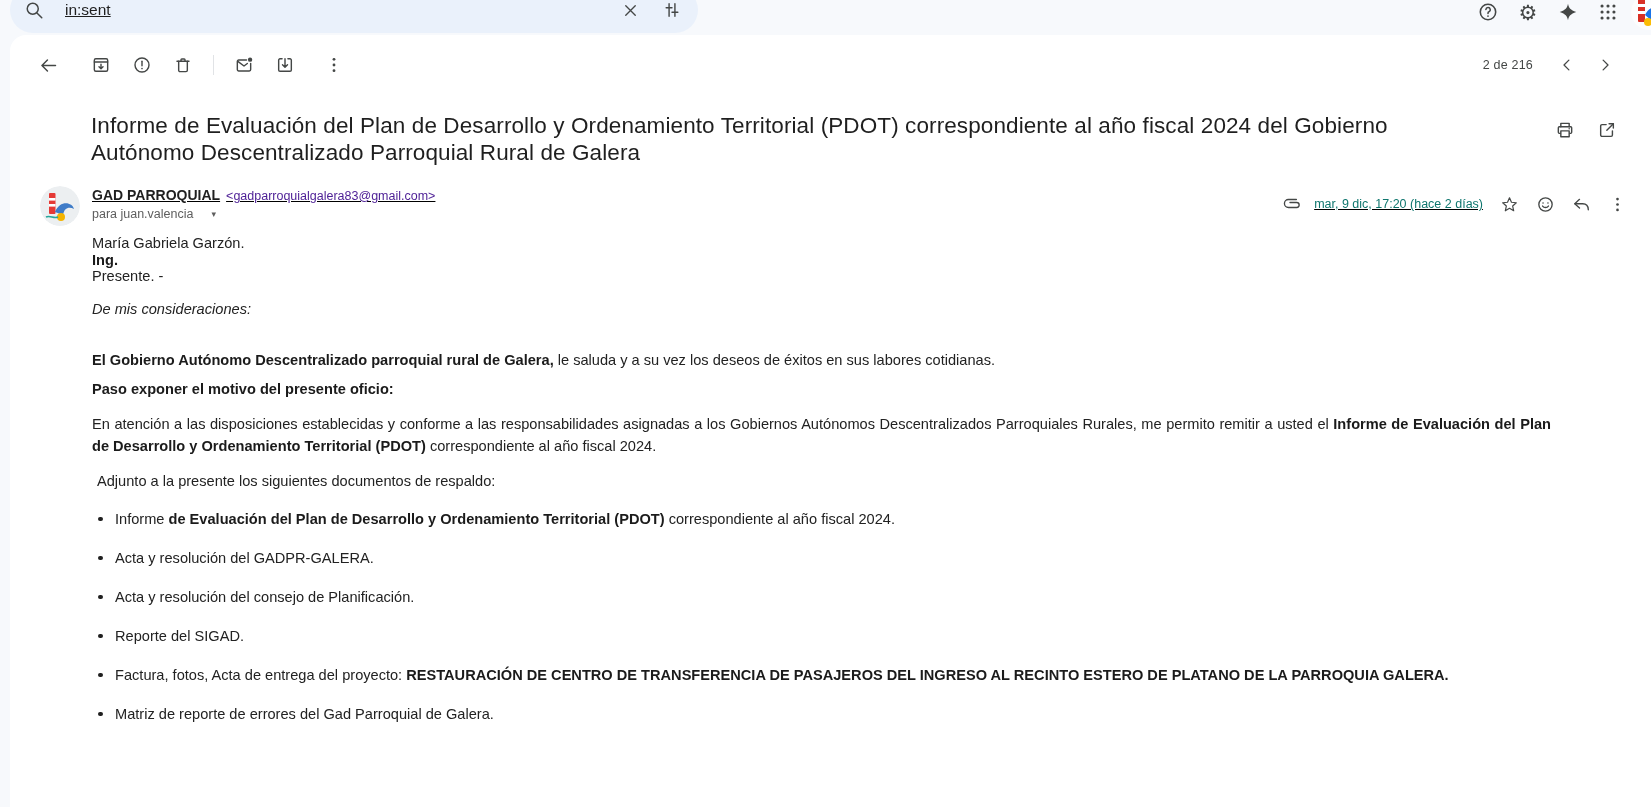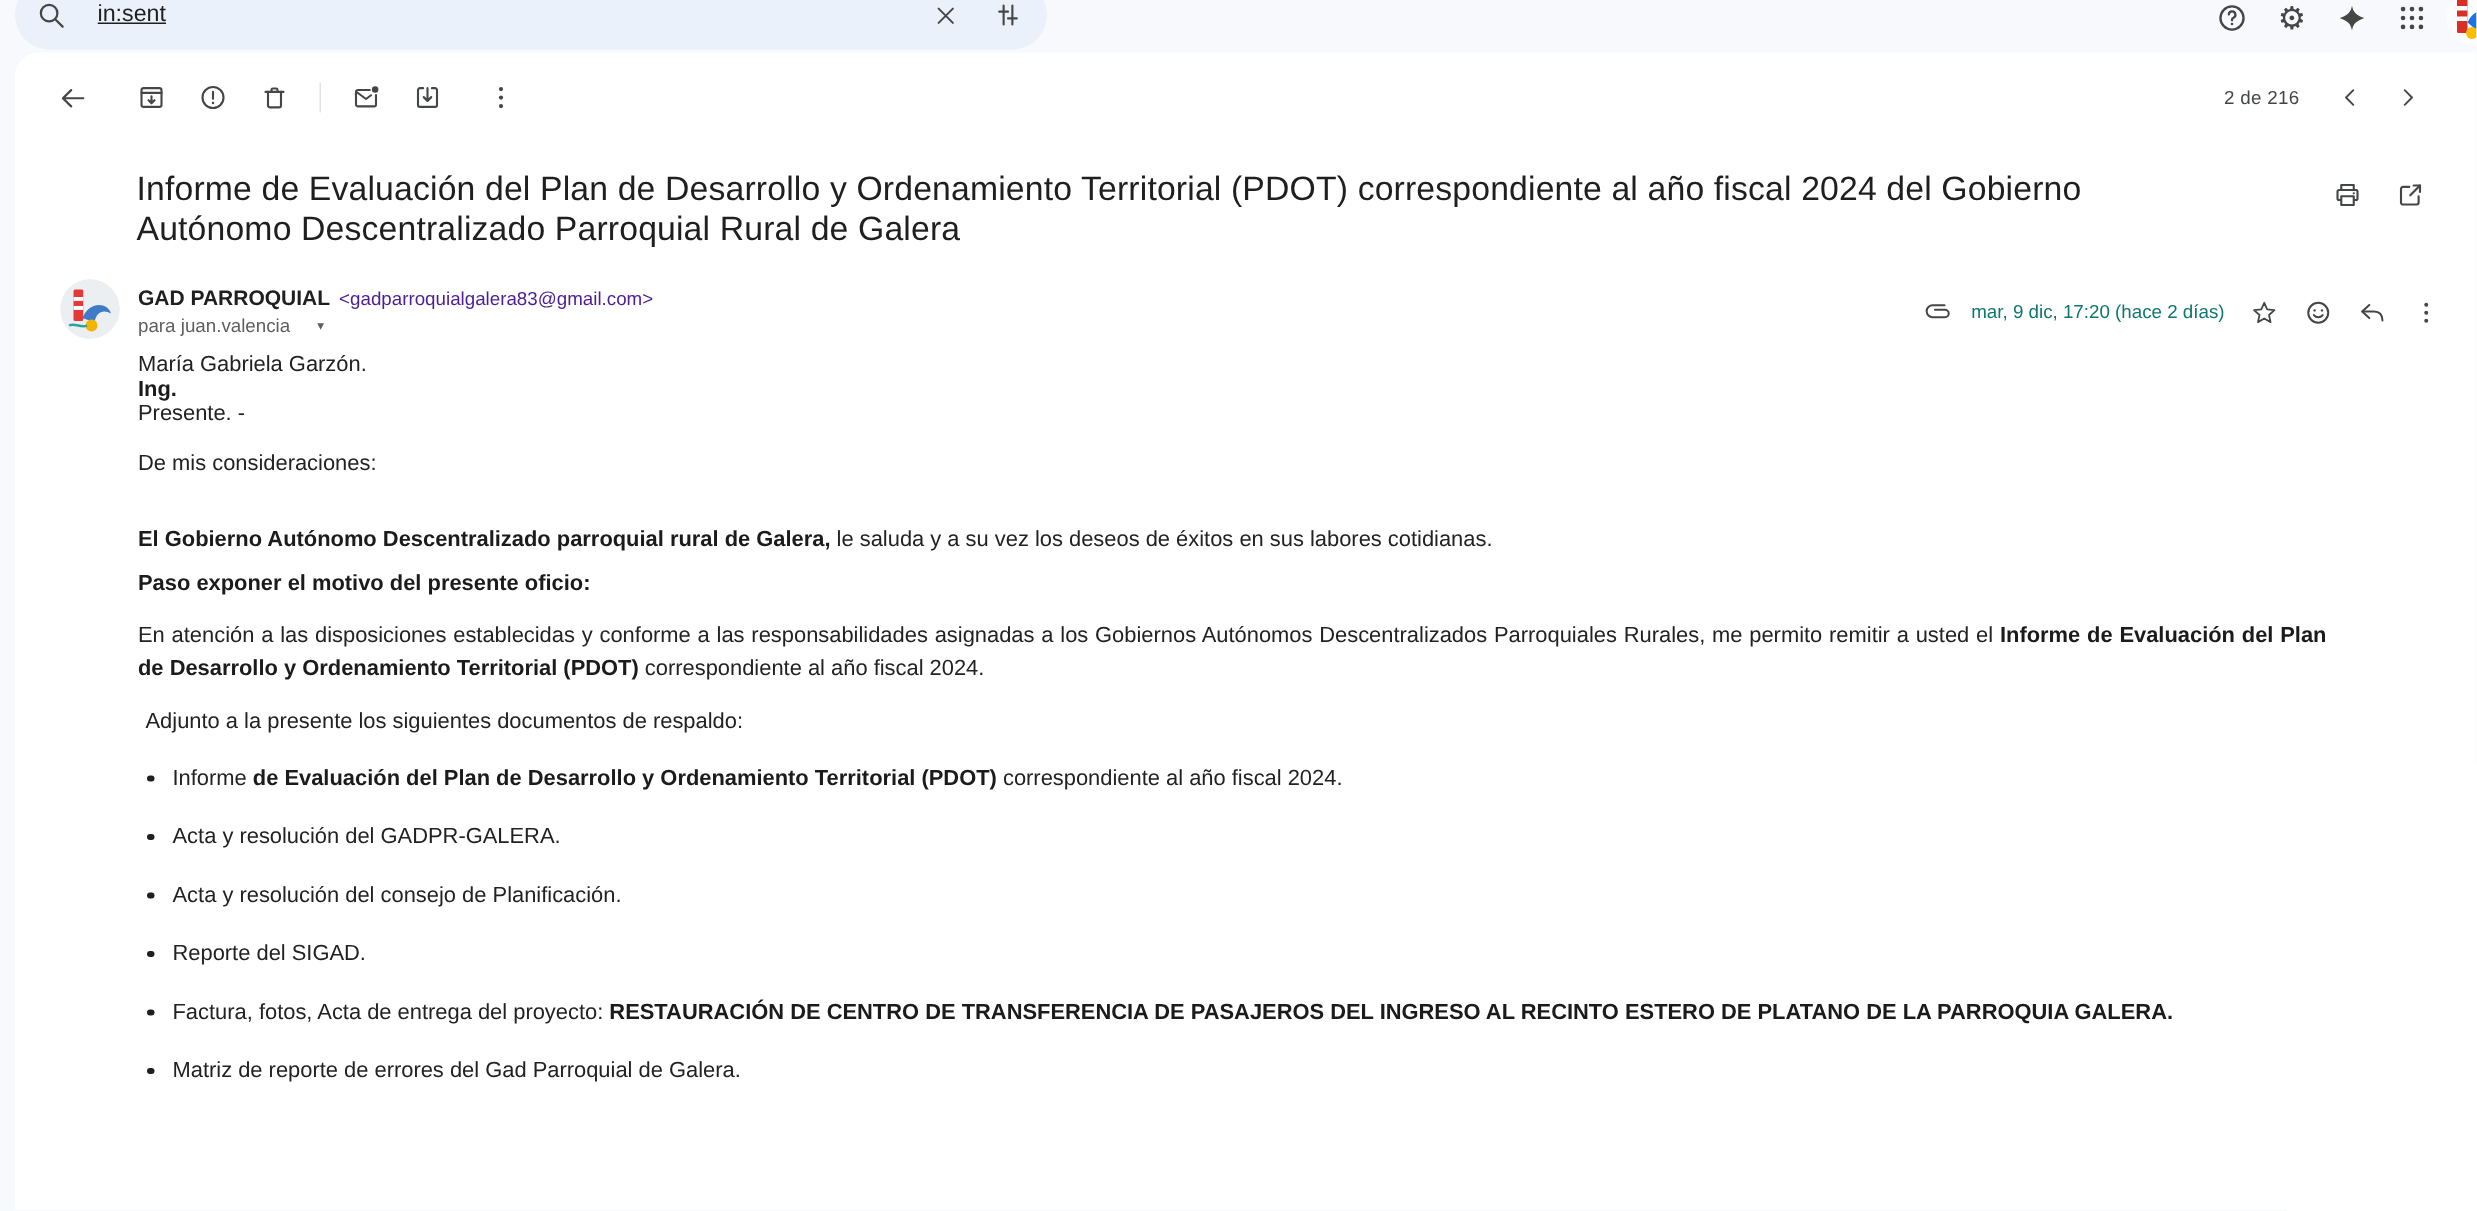--- a/index.html
+++ b/index.html
@@ -27,38 +27,38 @@
   .tb-sep{width:1px;height:20px;background:#e1e3e6;margin:0 10px;}
   .tb-back{margin-right:13px;}
   .tb-right{margin-left:auto;display:flex;align-items:center;}
   .pagination{font-size:12.5px;color:#444746;margin-right:16px;letter-spacing:.2px;}
   .nav-btn{width:36px;height:36px;}
 
   .subject-row{display:flex;align-items:flex-start;padding:25px 24px 0 81px;}
   .subject{font-size:22.5px;font-weight:400;color:#1f1f1f;line-height:27px;max-width:1308px;margin:0;letter-spacing:.1px;}
   .subject-actions{margin-left:auto;display:flex;gap:2px;margin-top:-2px;}
 
-  .sender-row{display:flex;align-items:flex-end;padding:20px 16px 0 30px;}
+  .sender-row{display:flex;align-items:flex-start;padding:20px 16px 0 30px;text-decoration:underline;}
   .sender-avatar{width:40px;height:40px;border-radius:50%;overflow:hidden;margin-right:12px;flex:none;cursor:pointer;}
   .sender-block{padding-top:1px;}
   .sender-line{display:flex;align-items:baseline;}
   .sender-name{font-size:14px;font-weight:bold;color:#1f1f1f;}
   .sender-email{font-size:12.5px;color:#4c1d95;margin-left:6px;}
   .recipient{font-size:12.5px;color:#5e5e5e;margin-top:4px;cursor:pointer;display:inline-flex;align-items:center;gap:18px;}
   .drop-arrow{font-size:9px;color:#5e5e5e;}
   .sender-meta{margin-left:auto;display:flex;align-items:center;}
   .date-text{font-size:12.5px;color:#0f766e;margin:0 8px 0 4px;white-space:nowrap;}
   .meta-btn{width:36px;height:36px;}
 
   
   .mail-body{padding:9px 100px 0 82px;font-size:14.6px;color:#222;}
   .mail-body b{color:#1b1b1b;}
   .addr{line-height:16.5px;margin:0;}
   .p{margin:0;}
-  .p-consider{margin-top:16px;}
+  .p-consider{margin-top:16px;font-style:italic;}
   .p-greet{margin-top:35px;}
   .p-motivo{margin-top:13px;}
   .p-atencion{margin-top:16px;text-align:justify;line-height:22px;}
   .p-adjunto{margin-top:16px;padding-left:5px;}
   ul.attachments{list-style:none;margin:20px 0 0 0;padding:0 0 0 23px;}
   ul.attachments li{position:relative;line-height:20px;margin-bottom:19px;}
   ul.attachments li::before{content:"";position:absolute;left:-17px;top:8px;width:4.6px;height:4.6px;border-radius:50%;background:#1f1f1f;}
 </style>
 </head>
 <body>

